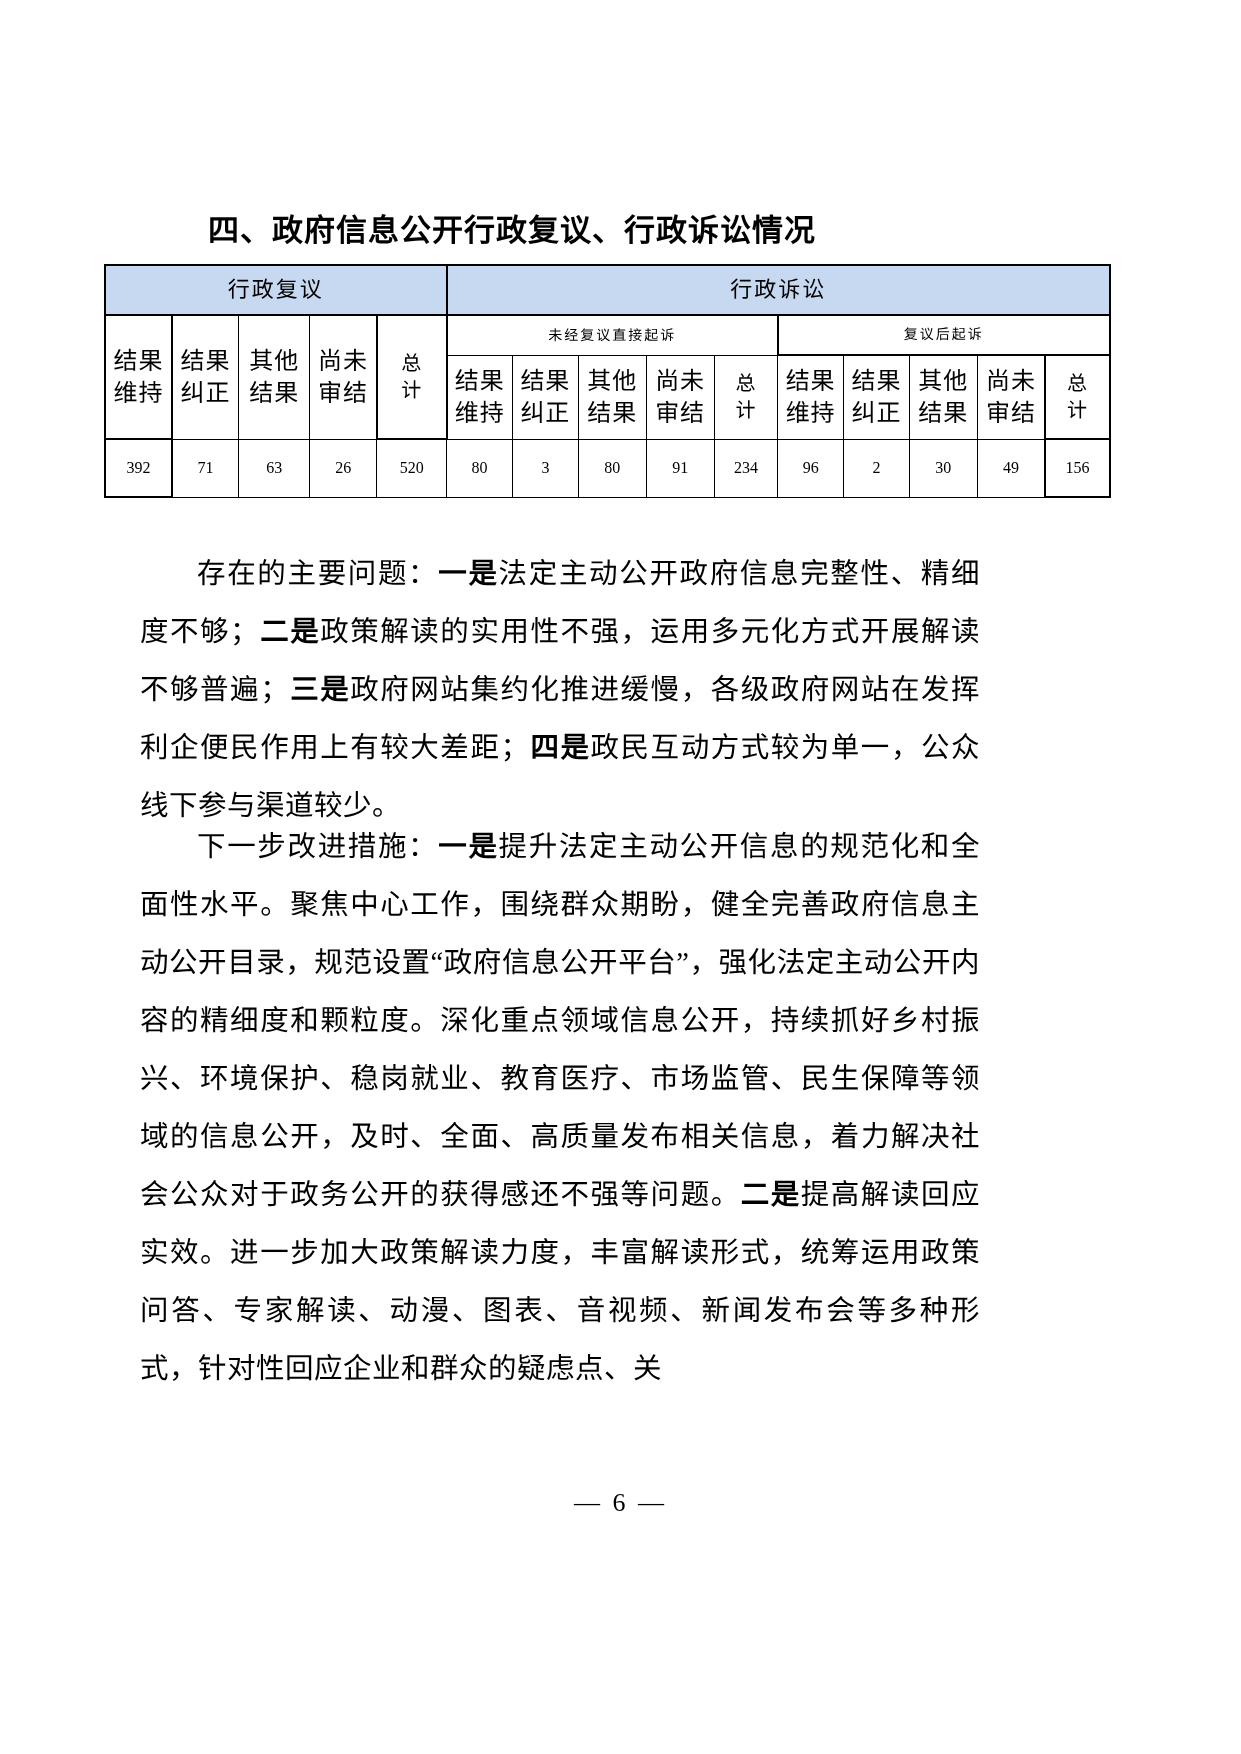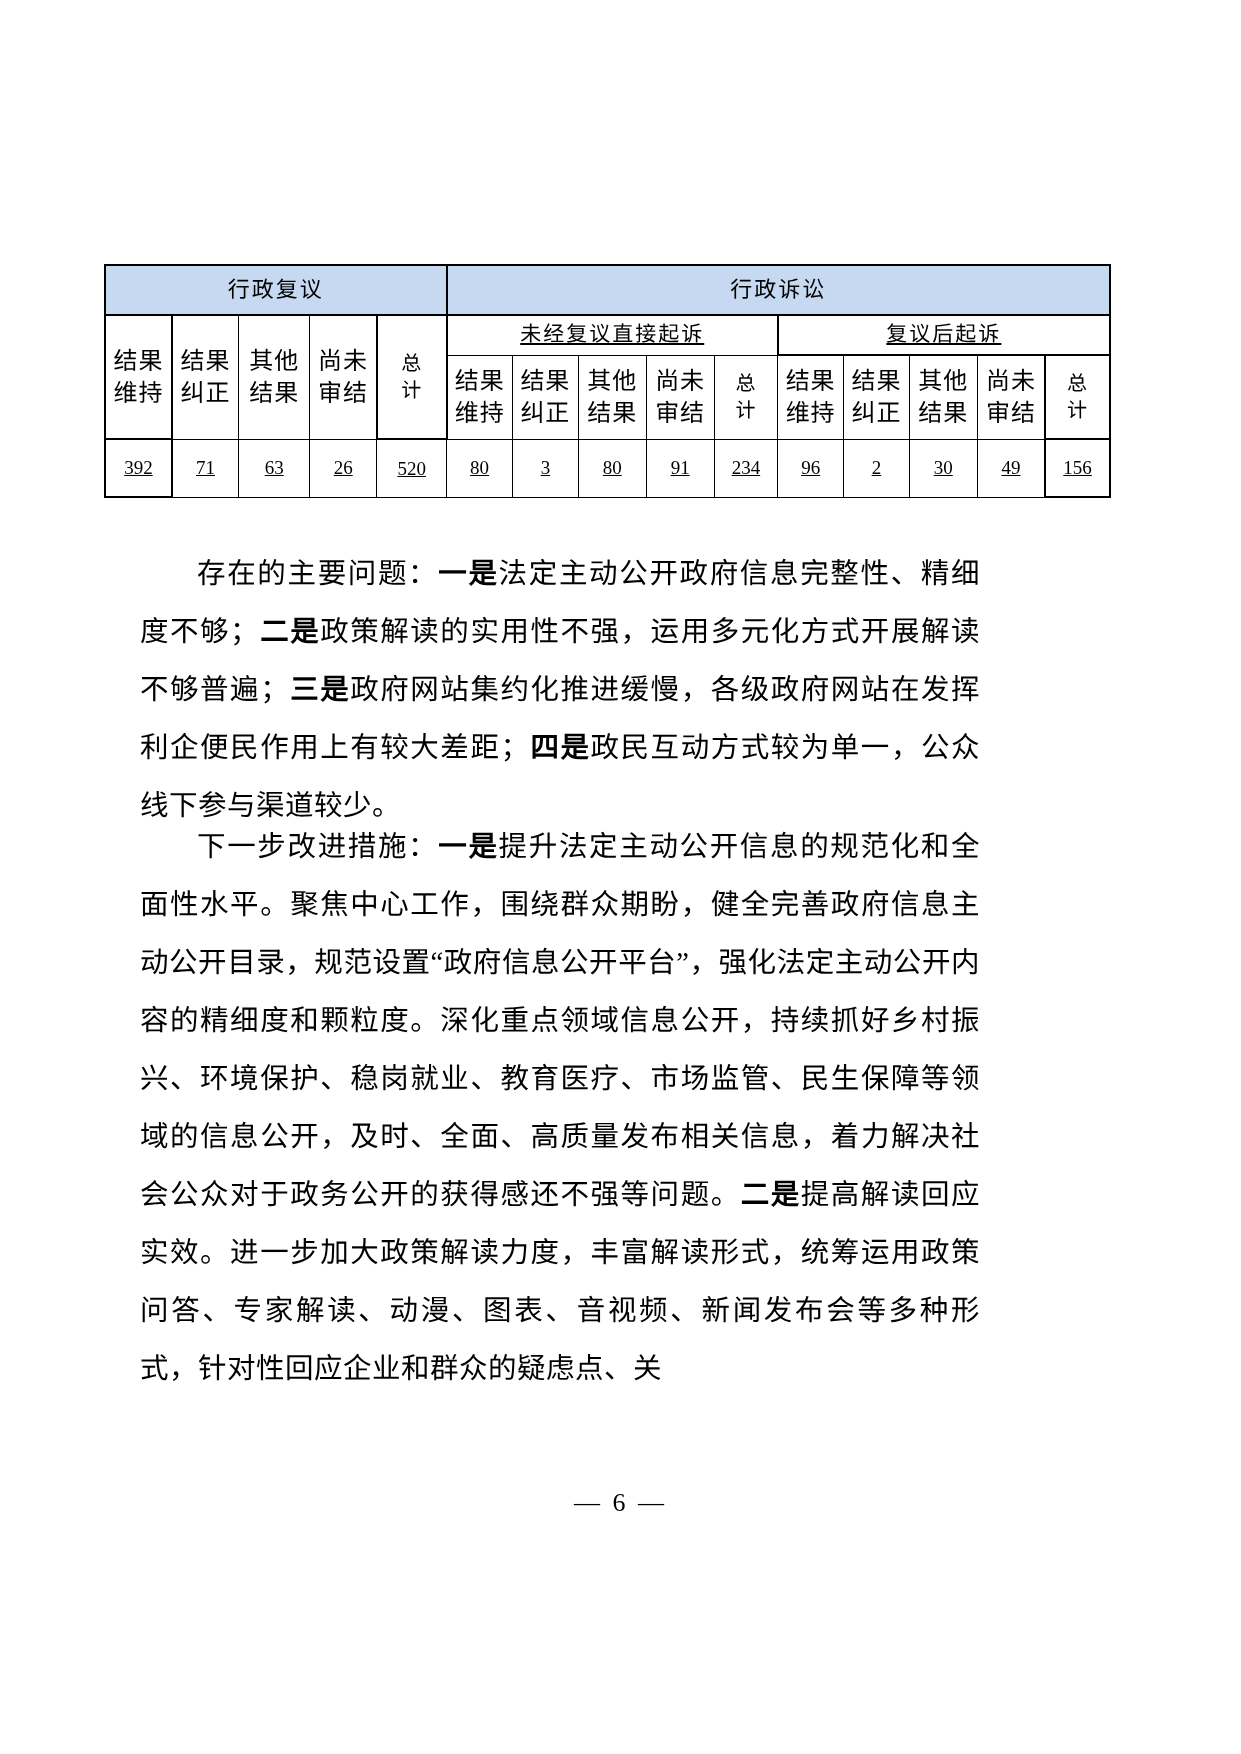--- a/index.html
+++ b/index.html
@@ -62,38 +62,36 @@
     border: 2px solid #000000;
   }
   .hdr-top {
     background: #c6d9f0;
     height: 48px;
     font-size: 22px;
     letter-spacing: 2px;
   }
   .hdr-mid {
     height: 38px;
-    font-size: 21px;
+    font-size: 14px;
     letter-spacing: 2px;
-    text-decoration: underline;
   }
   .hdr-col {
     height: 82px;
     font-size: 24px;
     letter-spacing: 1px;
   }
   .hdr-col .stack {
     display: block;
     line-height: 1.35;
   }
   .data-row td {
     height: 56px;
-    font-size: 19px;
-    font-family: "Liberation Serif", "DejaVu Serif", serif;
-    text-decoration: underline;
+    font-size: 16px;
+    font-family: "Liberation Serif", "DejaVu Serif", serif;
   }
   .vert-total {
     font-size: 20px;
     line-height: 1.35;
   }
 
   
   .heading-5 {
     position: absolute;
     left: 208px;
@@ -137,20 +135,21 @@
     font-size: 26px;
     letter-spacing: 3px;
     font-family: "Liberation Serif", "DejaVu Serif", serif;
   }
 </style>
 </head>
 <body>
 
 <div class="page">
 
+  <div class="heading-4">四、政府信息公开行政复议、行政诉讼情况</div>
 
   <div class="table-wrap">
     <table class="stats">
       <colgroup>
         <col style="width:63px">
           <col style="width:63px">
           <col style="width:67px">
           <col style="width:63px">
           <col style="width:66px">
         <col style="width:62px">

